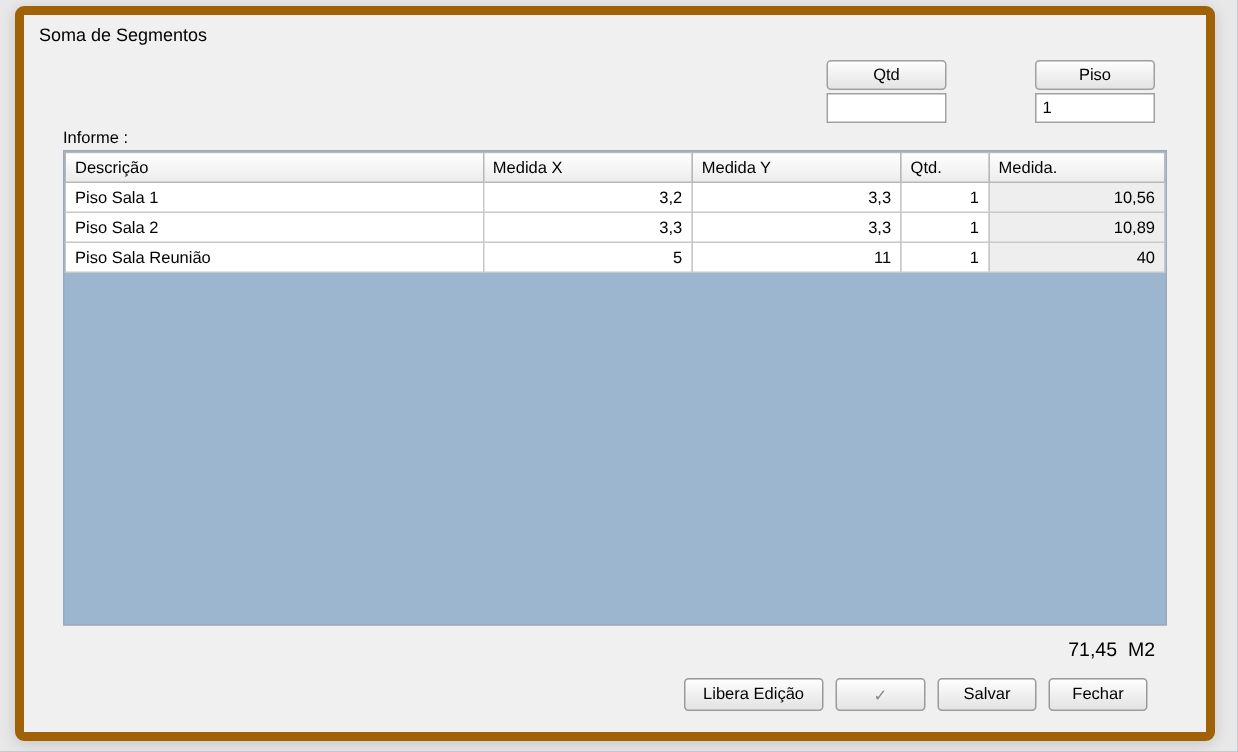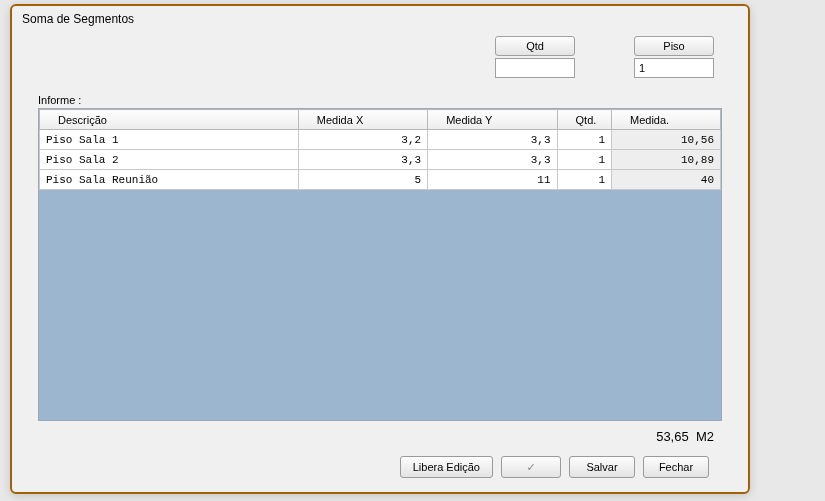--- a/index.html
+++ b/index.html
@@ -15,24 +15,24 @@
   }
   .backdrop {
     position: absolute;
     inset: 0;
     background: #e8e8e8;
   }
   .dialog {
     position: absolute;
     left: 10px;
     top: 4px;
-    width: 740px;
+    width: 800px;
     height: 490px;
     background: #f0f0f0;
-    border: 2px solid #a16207;
+    border: 6px solid #a16207;
     border-radius: 6px;
     box-shadow: 0 2px 10px rgba(0,0,0,0.15);
     display: flex;
     flex-direction: column;
   }
   .titlebar {
     padding: 6px 10px 4px 10px;
     font-size: 12px;
     color: #000;
   }
@@ -69,52 +69,51 @@
     width: 80px;
     height: 20px;
     margin-top: 2px;
     border: 1px solid #a0a0a0;
     background: #fff;
     padding: 0 4px;
     font-family: inherit;
     font-size: 11px;
   }
   .informe {
-    margin-top: 12px;
+    margin-top: 0;
     margin-bottom: 2px;
     color: #000;
   }
   .grid {
     flex: 1;
     width: 100%;
     background: #9db6cf;
     border: 1px solid #9ca8b6;
     overflow: hidden;
   }
   table {
     width: 100%;
     border-collapse: collapse;
     table-layout: fixed;
   }
   thead th {
     background: linear-gradient(#fefefe,#ececec);
     border: 1px solid #b8b8b8;
     font-weight: normal;
     text-align: left;
-    padding: 2px 18px;
+    padding: 2px 6px;
     height: 20px;
     color: #000;
   }
   tbody td {
     background: #fff;
     border: 1px solid #c8c8c8;
     padding: 2px 6px;
     height: 20px;
     color: #000;
-    font-family: Liberation Mono, monospace;
   }
   tbody td.num { text-align: right; }
   tbody td.total { background: #eeeeee; text-align: right; padding-left: 28px; }
   .col-desc { width: 38%; }
   .col-mx { width: 19%; }
   .col-my { width: 19%; }
   .col-q { width: 8%; }
   .col-t { width: 16%; }
   .footer-sum {
     text-align: right;
@@ -202,21 +201,21 @@
               <td class="num">5</td>
               <td class="num">11</td>
               <td class="num">1</td>
               <td class="total">40</td>
             </tr>
           </tbody>
       </table>
     </div>
 
     <div class="footer-sum">
-      <span>53,65</span>&nbsp;&nbsp;<span>M2</span>
+      <span>71,45</span>&nbsp;&nbsp;<span>M2</span>
     </div>
   </div>
 
   <div class="buttons">
     <button class="btn wide">Libera Edição</button>
     <button class="btn check">
       <span>✓</span>
     </button>
     <button class="btn">Salvar</button>
     <button class="btn">Fechar</button>

